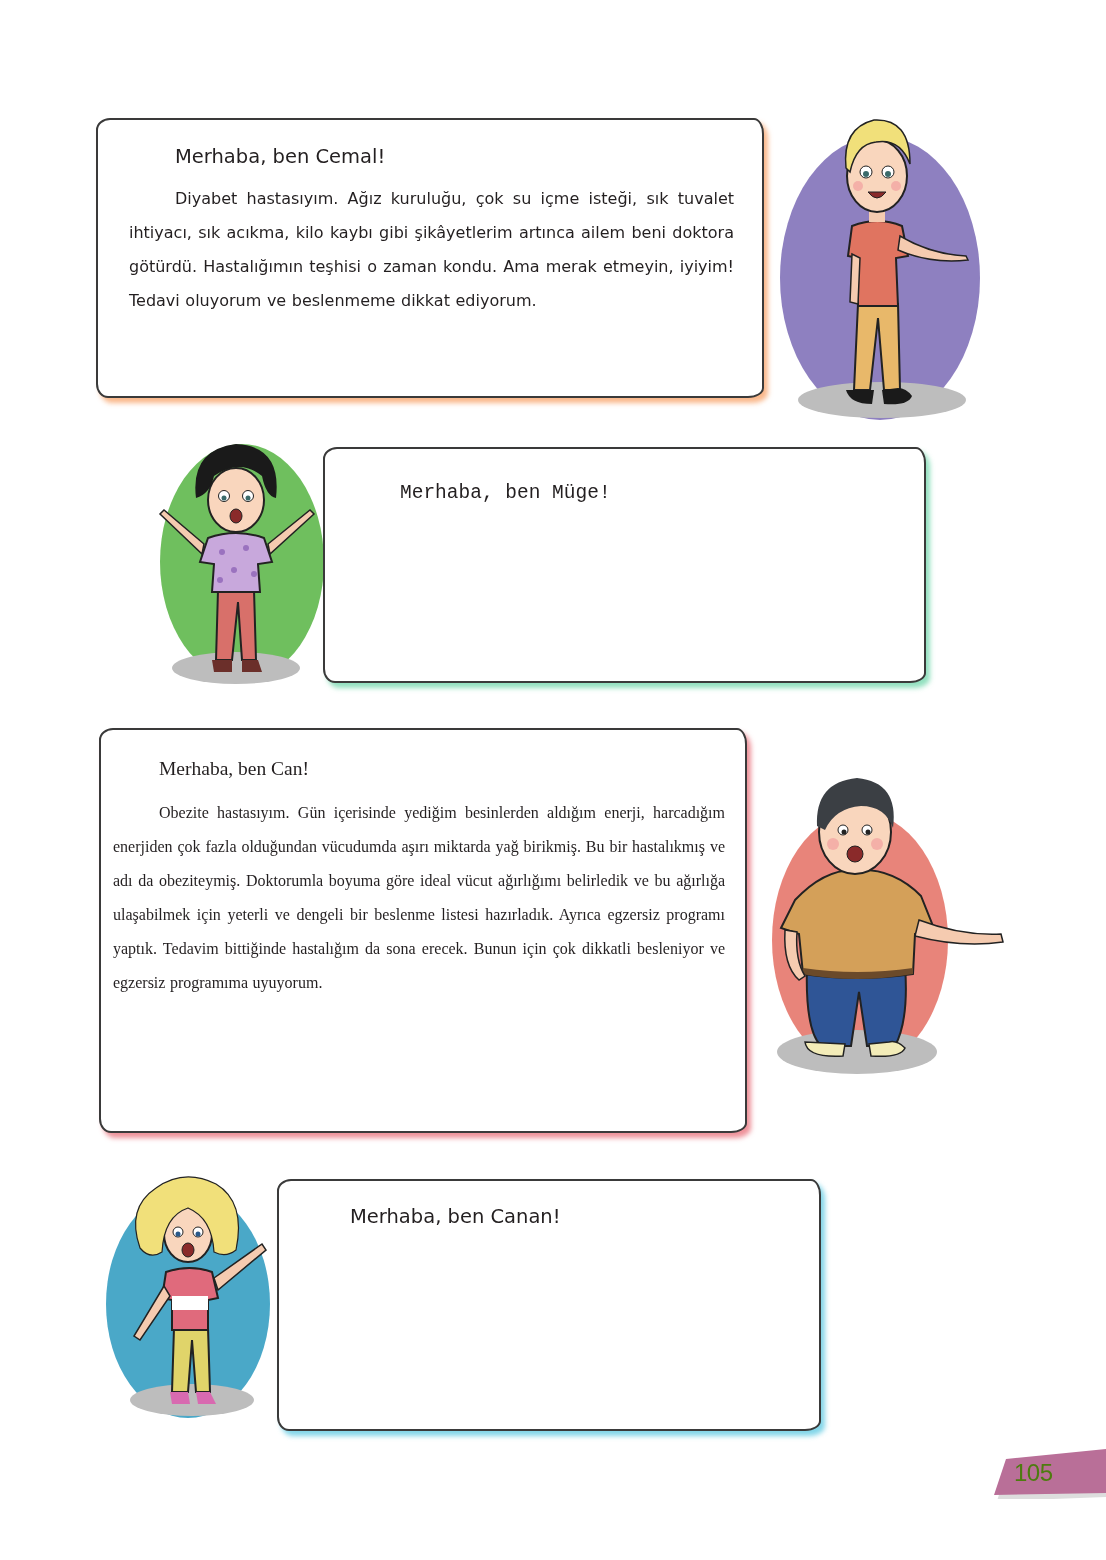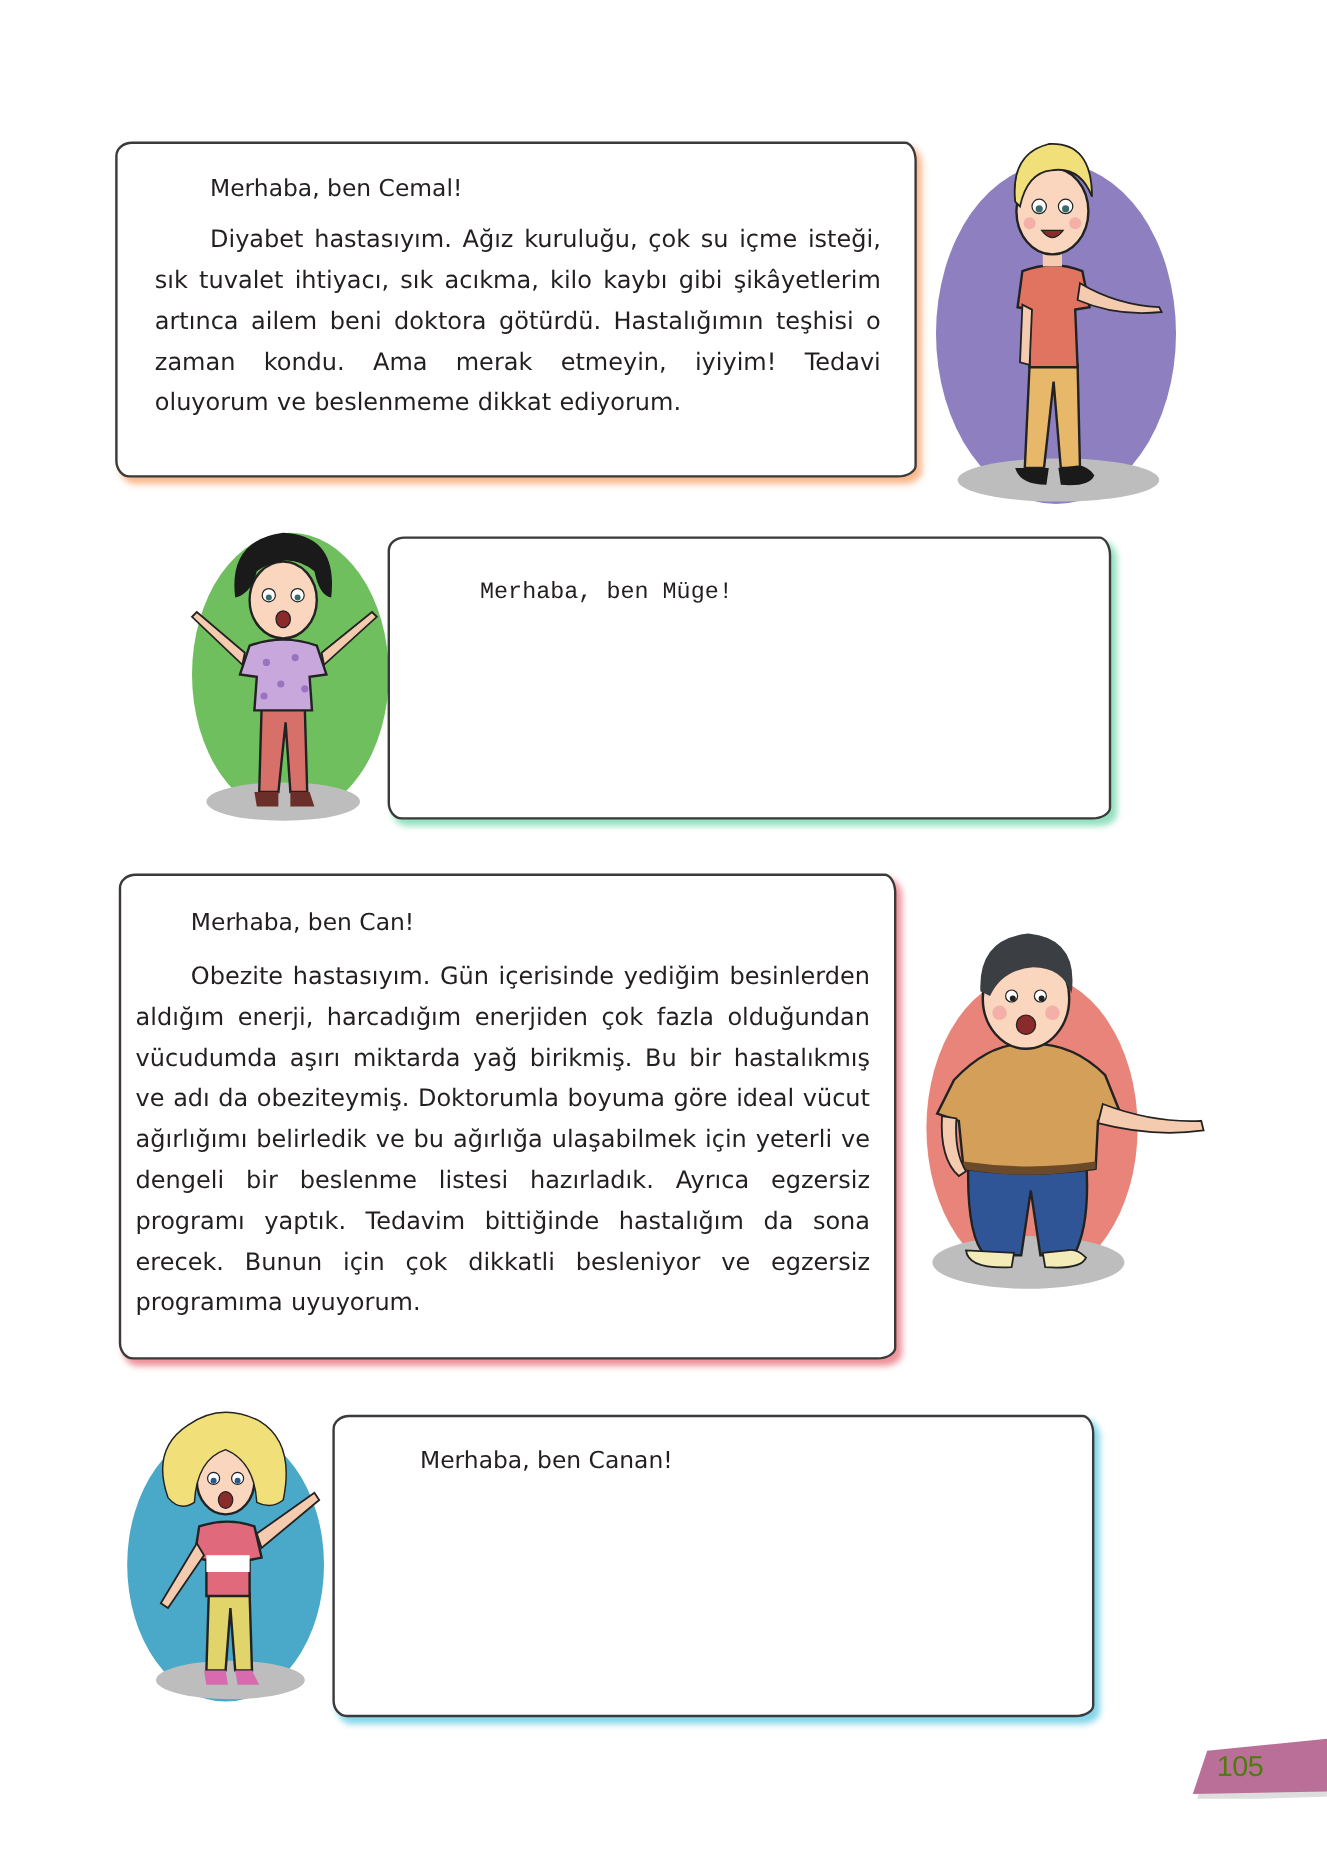--- a/index.html
+++ b/index.html
@@ -18,29 +18,29 @@
     box-sizing: border-box;
   }
   .box .greet {
     position: absolute;
     font-size: 19.5px;
     line-height: 24px;
     white-space: nowrap;
   }
   .box .para {
     position: absolute;
-    font-size: 20px;
+    font-size: 16px;
     line-height: 34px;
     text-align: justify;
     text-indent: 46px;
     word-spacing: 0.5px;
   }
   .glow-orange { box-shadow: 4px 5px 5px rgba(248,160,100,0.75); }
   .glow-green  { box-shadow: 4px 5px 5px rgba(110,214,170,0.75); }
-  .glow-red    { box-shadow: 4px 5px 5px rgba(232,110,120,0.75); }
+  .glow-red    { box-shadow: 4px 5px 5px rgba(232,110,120,0.75); font-family: Liberation Serif, serif; }
   .glow-blue   { box-shadow: 4px 5px 5px rgba(90,200,225,0.75); }
 
   .char { position: absolute; }
   .char svg { display: block; overflow: visible; }
 
   .page-tab {
     position: absolute;
     left: 992px; top: 1447px; width: 114px; height: 52px;
   }
   .page-tab svg { position: absolute; left: 0; top: 0; }
@@ -177,21 +177,21 @@
 
     <path d="M40 80 Q26 40 56 20 Q84 0 116 16 Q146 34 136 82 Q126 90 114 84 Q112 50 88 40 Q64 48 62 84 Q50 92 40 80 Z" fill="#f1e07a" stroke="#222" stroke-width="1.2"></path>
     <circle cx="78" cy="64" r="5" fill="#fff" stroke="#222"></circle>
       <circle cx="78" cy="66" r="2.5" fill="#2a5a8a"></circle>
     <circle cx="98" cy="64" r="5" fill="#fff" stroke="#222"></circle>
       <circle cx="98" cy="66" r="2.5" fill="#2a5a8a"></circle>
     <ellipse cx="88" cy="82" rx="6" ry="7" fill="#8a2a2a" stroke="#222"></ellipse>
   </svg>
 </div>
 
-<div class="box glow-blue" style="left:277px; top:1179px; width:635px; height:252px;">
+<div class="box glow-blue" style="left:277px; top:1179px; width:544px; height:252px;">
   <div class="greet" style="left:71px; top:24px;">Merhaba, ben Canan!</div>
 </div>
 
 <div class="page-tab">
   <svg width="114" height="52" viewBox="0 0 114 52">
     <polygon points="14,12 114,2 114,46 2,50" fill="#dddddd" transform="translate(3,4)"></polygon>
     <polygon points="14,12 114,2 114,46 2,48" fill="#b96f98"></polygon>
   </svg>
   <span class="page-num">105</span>
 </div>

